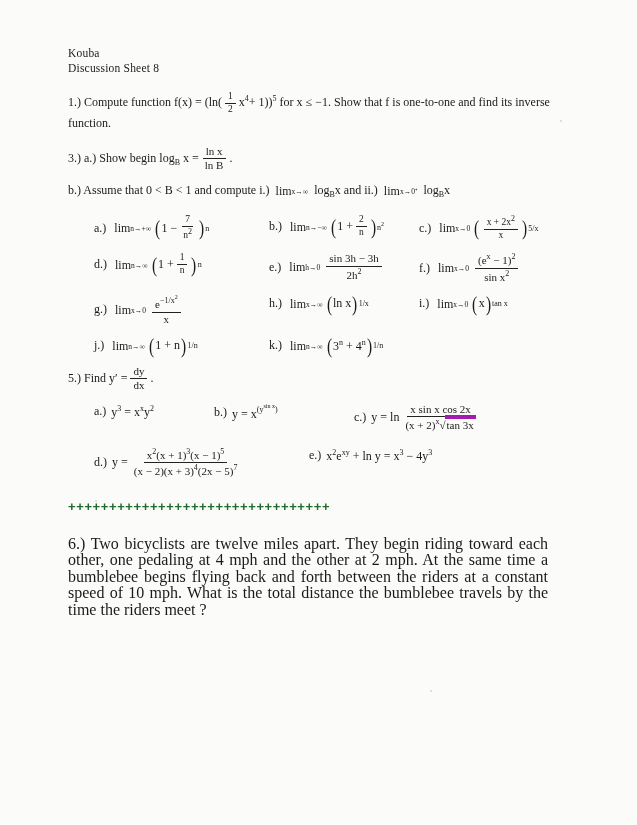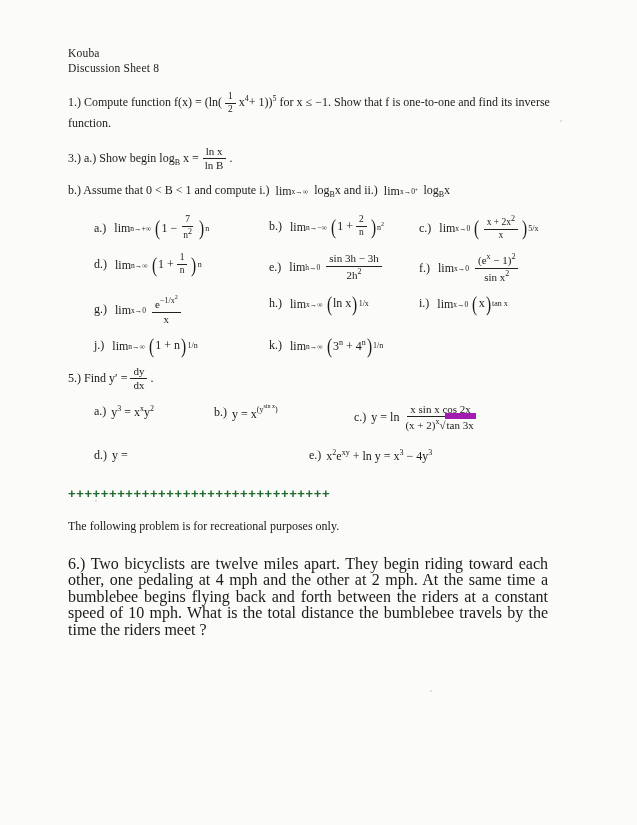--- a/index.html
+++ b/index.html
@@ -87,21 +87,21 @@
   sup { font-size: 8px; vertical-align: super; }
   sub { font-size: 8px; vertical-align: sub; }
   .bigparen {
     font-size: 22px;
     font-family: "Liberation Serif", serif;
     line-height: 0.8;
     transform: scaleX(0.7);
     display: inline-block;
   }
   .sqrt {
-    border-top: 6px solid #a21caf;
+    border-top: 4px solid #a21caf;
     padding: 0 2px;
     margin-left: -1px;
   }
   .plusrow {
     margin-top: 22px;
     color: #1d6b2d;
     font-family: "Liberation Sans", sans-serif;
     font-size: 13px;
     letter-spacing: 0.6px;
     font-weight: bold;
@@ -350,30 +350,33 @@
             <span class="n mathit">x sin x cos 2x</span>
             <span class="d mathit">(x + 2)<sup>x</sup>√<span class="sqrt">tan 3x</span></span>
           </span>
       </div>
     </div>
 
     <div class="row" style="margin-top:16px;">
       <div class="cell" style="width:215px;">
         <span class="lbl">d.)</span>
         <span class="mathit">y =</span>
+        <span class="frac">
+            <span class="n mathit">x<sup>2</sup>(x + 1)<sup>3</sup>(x − 1)<sup>5</sup></span>
+            <span class="d mathit">(x − 2)(x + 3)<sup>4</sup>(2x − 5)<sup>7</sup></span>
+          </span>
       </div>
       <div class="cell">
         <span class="lbl">e.)</span>
         <span class="mathit">x<sup>2</sup>e<sup>xy</sup> + ln y = x<sup>3</sup> − 4y<sup>3</sup></span>
       </div>
     </div>
 
     <div class="plusrow">++++++++++++++++++++++++++++++++</div>
 
-    <div class="note">The following problem is for recreational purposes only.</div>
 
     <div class="finalprob">
       <span>6.)</span>
       <span>Two bicyclists are twelve miles apart. They begin riding toward each other, one pedaling at 4 mph and the other at 2 mph. At the same time a bumblebee begins flying back and forth between the riders at a constant speed of 10 mph. What is the total distance the bumblebee travels by the time the riders meet ?</span>
     </div>
 
   </div>
 
   <div class="speck" style="left:560px; top:120px; width:2px; height:2px;"></div>
   <div class="speck" style="left:95px; top:500px; width:2px; height:2px;"></div>

